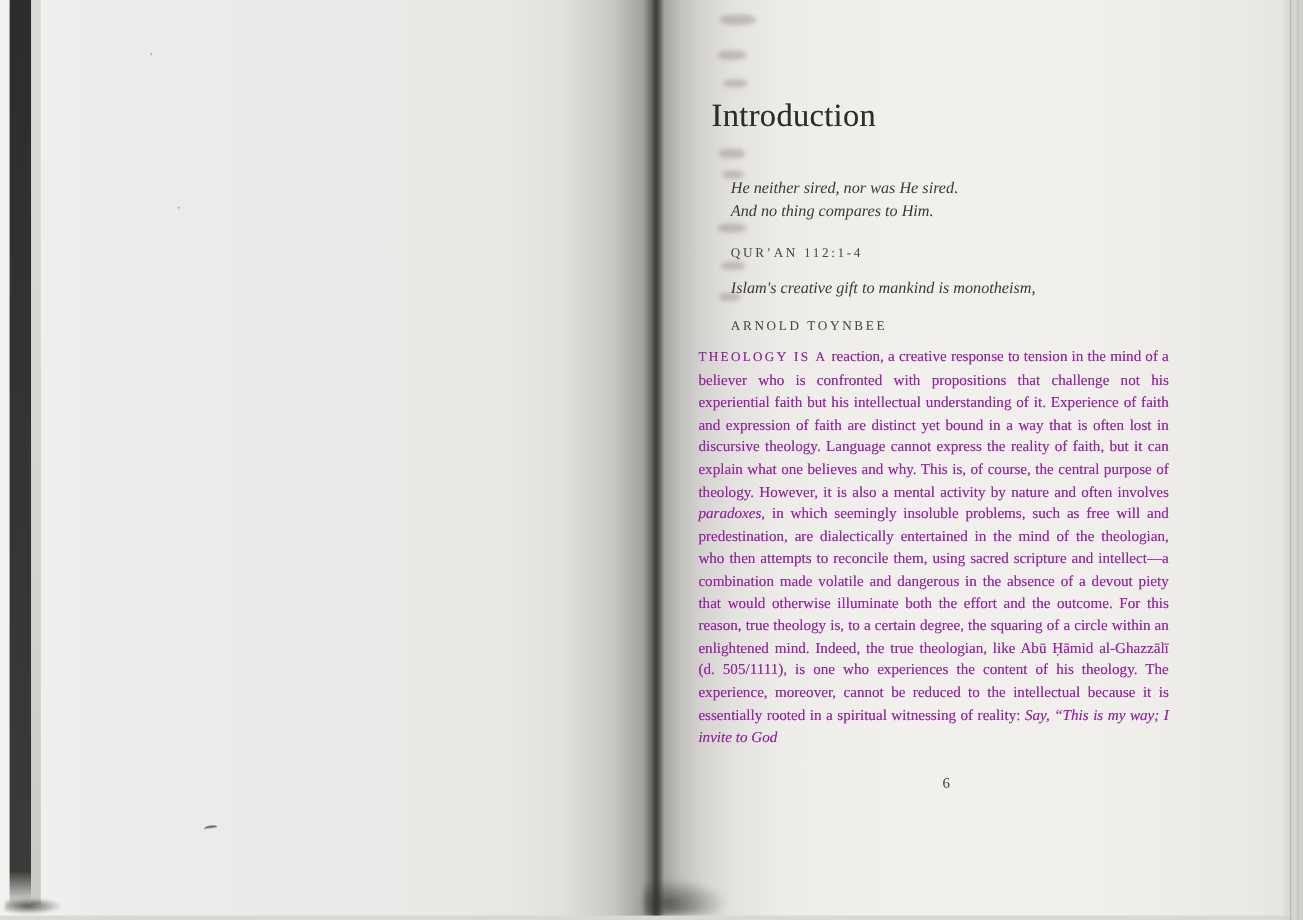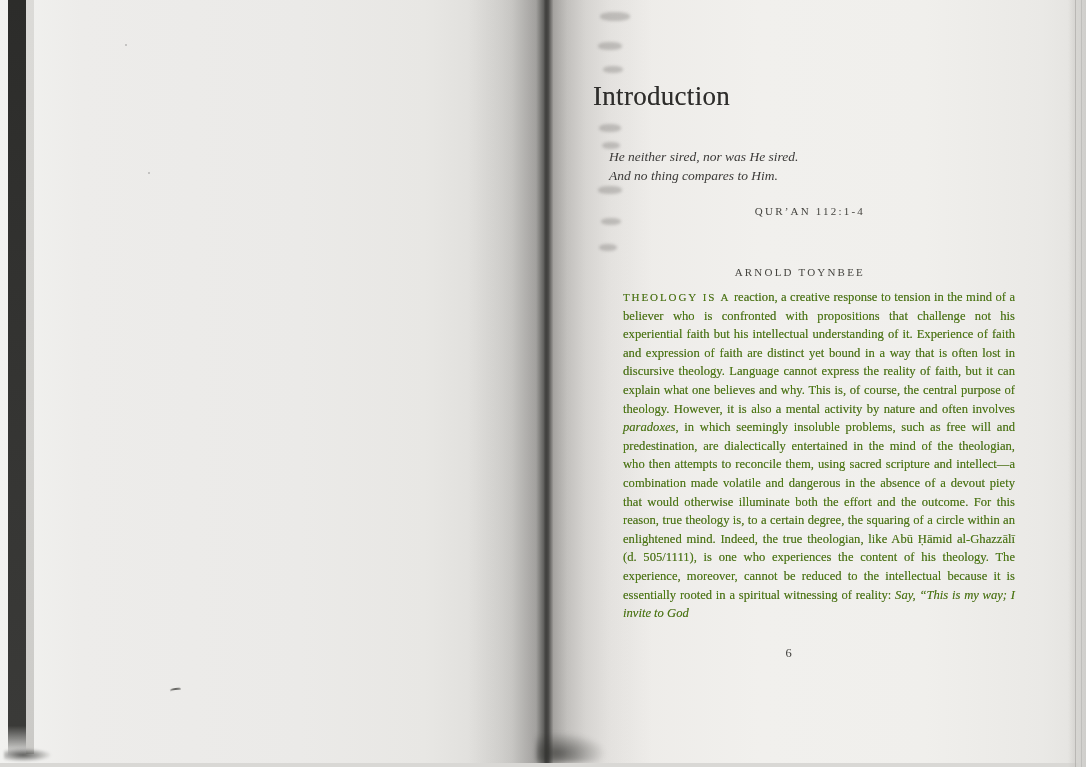--- a/index.html
+++ b/index.html
@@ -99,29 +99,29 @@
     letter-spacing: 0.3px; color: #2e2d2b;
     text-shadow: 0 0 0.4px rgba(46,45,43,0.55);
   }
   .epigraph {
     position: absolute; left: 609px; width: 300px;
     font-style: italic; font-size: 13.5px; line-height: 18.5px; color: #3a3937;
   }
   .epigraph-1 { top: 148px; }
   .epigraph-2 { top: 231px; }
   .attribution {
-    position: absolute; left: 609px; width: 256px; text-align: right;
+    position: absolute; left: 609px; width: 256px; 
     font-style: normal; font-size: 11px; letter-spacing: 2.2px; color: #45443f;
   }
   .attribution-1 { top: 205px; }
   .attribution-2 { top: 266px; }
   .body-paragraph {
-    position: absolute; left: 623px; top: 288px; width: 392px;
+    position: absolute; left: 582px; top: 288px; width: 392px;
     font-size: 12.6px; line-height: 18.6px; text-align: justify;
-    color: #4d7c0f;
+    color: #a21caf;
     text-shadow: 0 0 0.35px rgba(43,42,40,0.5);
   }
   .seg-sc { font-size: 11px; letter-spacing: 1.9px; }
   .seg-i { font-style: italic; }
   .page-number {
     position: absolute; left: 593px; top: 646px; width: 392px;
     text-align: center; font-size: 12.5px; letter-spacing: 1px; color: #3f3e3b;
   }
 </style>
 </head>
@@ -157,20 +157,21 @@
 
     <div class="chapter-heading">Introduction</div>
 
     <div class="epigraph epigraph-1">
       <div>He neither sired, nor was He sired.</div>
       <div>And no thing compares to Him.</div>
     </div>
     <div class="attribution attribution-1">QUR’AN 112:1-4</div>
 
     <div class="epigraph epigraph-2">
+      <div>Islam's creative gift to mankind is monotheism,</div>
     </div>
     <div class="attribution attribution-2">ARNOLD TOYNBEE</div>
 
     <div class="body-paragraph"><span class="seg-sc">THEOLOGY IS A</span><span> reaction, a creative response to tension in the mind of a believer who is confronted with propositions that challenge not his experiential faith but his intellectual understanding of it. Experience of faith and expression of faith are distinct yet bound in a way that is often lost in discursive theology. Language cannot express the reality of faith, but it can explain what one believes and why. This is, of course, the central purpose of theology. However, it is also a mental activity by nature and often involves </span><span class="seg-i">paradoxes</span><span>, in which seemingly insoluble problems, such as free will and predestination, are dialectically entertained in the mind of the theologian, who then attempts to reconcile them, using sacred scripture and intellect—a combination made volatile and dangerous in the absence of a devout piety that would otherwise illuminate both the effort and the outcome. For this reason, true theology is, to a certain degree, the squaring of a circle within an enlightened mind. Indeed, the true theologian, like Abū Ḥāmid al-Ghazzālī (d. 505/1111), is one who experiences the content of his theology. The experience, moreover, cannot be reduced to the intellectual because it is essentially rooted in a spiritual witnessing of reality: </span><span class="seg-i">Say, “This is my way; I invite to God</span></div>
 
     <div class="page-number">6</div>
 
   </div>
 
   <div class="bottom-line"></div>

